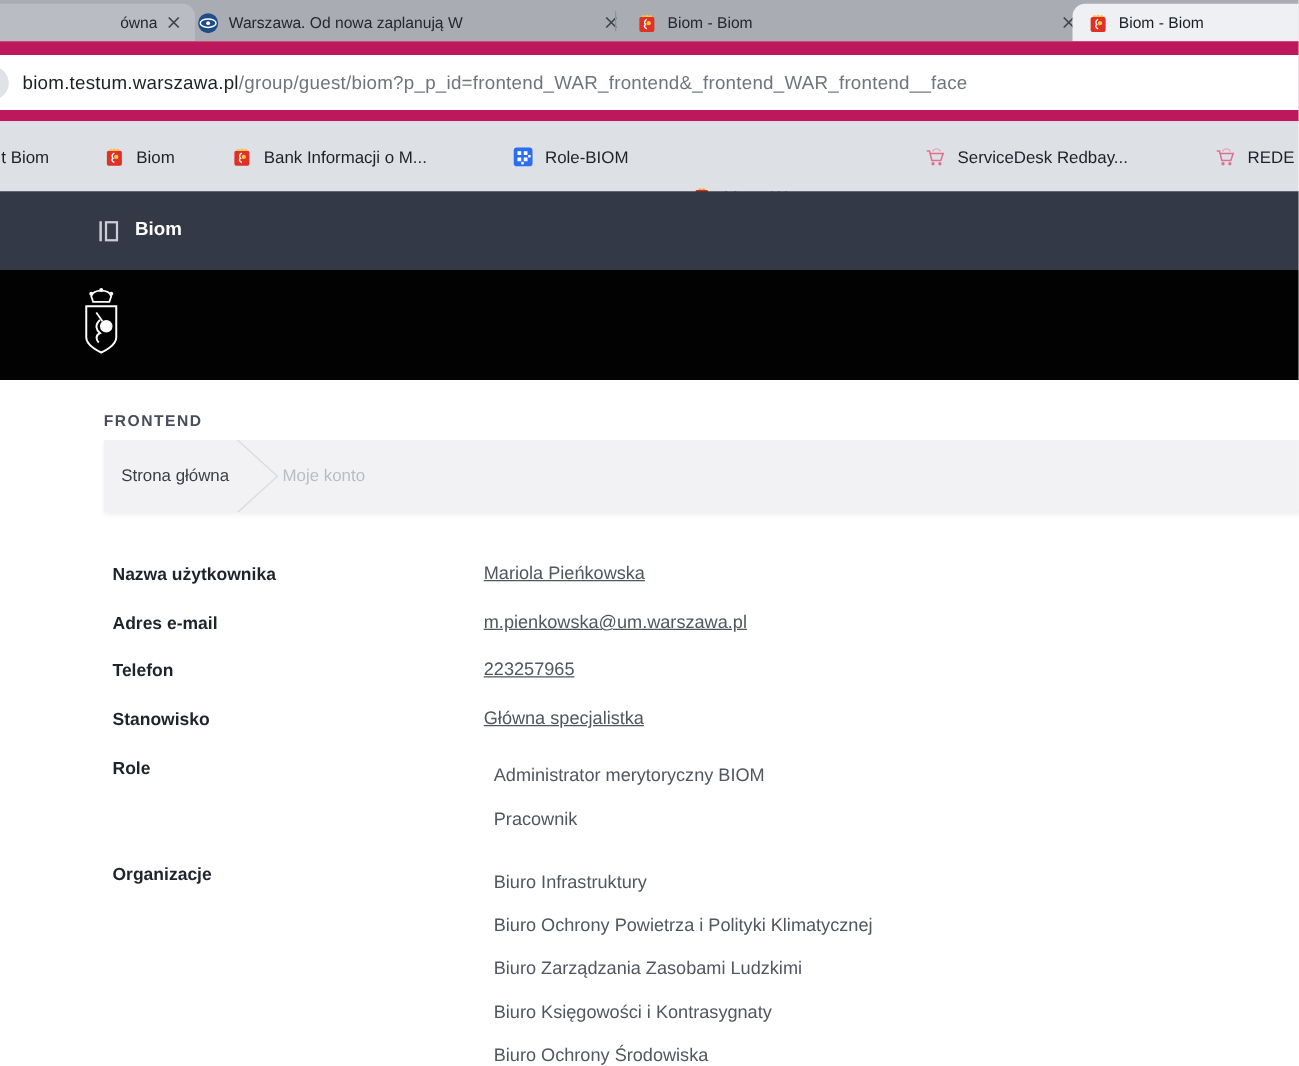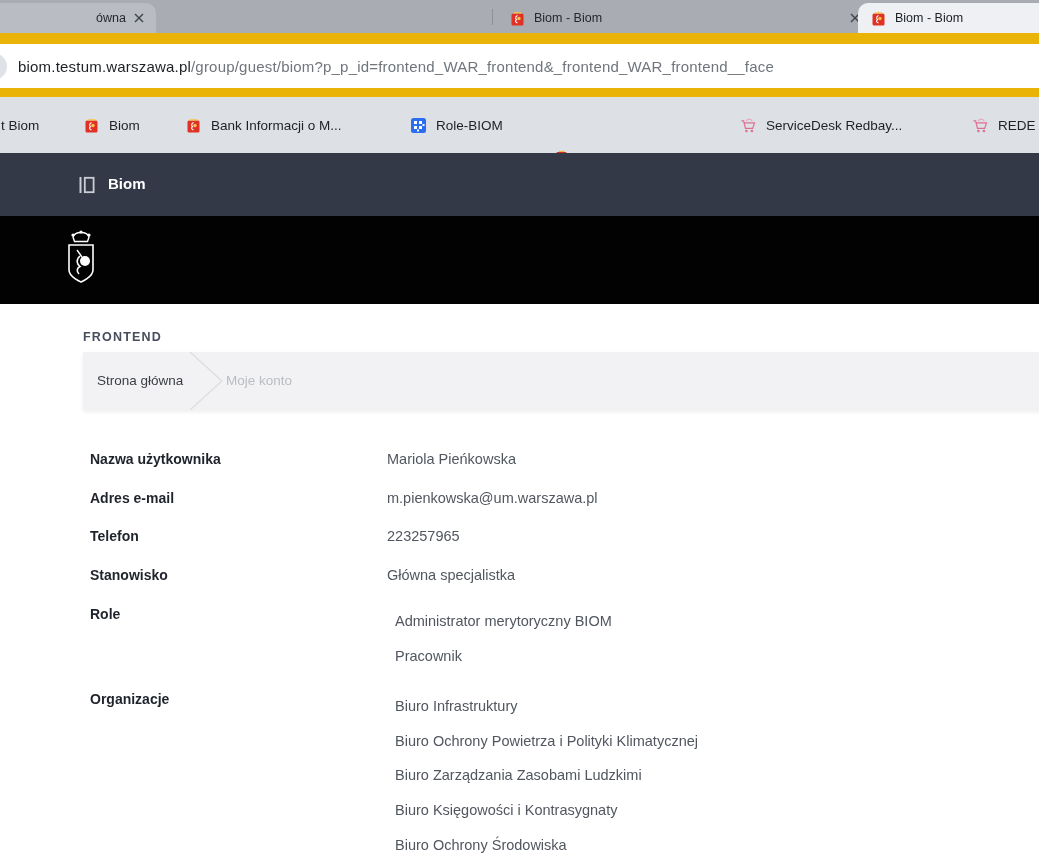--- a/index.html
+++ b/index.html
@@ -14,21 +14,21 @@
        display:flex;align-items:center;gap:8px;padding:0 12px;font-size:12.5px;color:#24282e;}
   .tab .t-label{white-space:nowrap;overflow:hidden;flex:1;}
   .tab-partial{left:-62px;width:194px;background:#b9bcc2;}
   .tab-partial .t-label{text-align:right;}
   .tab2{left:146px;width:336px;}
   .tab3{left:497px;width:351px;}
   .tab-active{left:858px;width:210px;background:#eef0f3;color:#1b1e23;}
   .tabsep{position:absolute;left:492px;top:9px;width:1px;height:16px;background:#8d9098;}
   .favicon{width:17px;height:17px;flex:0 0 auto;}
   .closex{width:10px;height:10px;flex:0 0 auto;}
-  .toolbar{position:absolute;left:0;top:33px;width:100%;height:64px;background:#eab308;}
+  .toolbar{position:absolute;left:0;top:33px;width:100%;height:64px;background:#be185d;}
   .urlpill{position:absolute;left:-30px;right:-30px;top:11px;height:44px;background:#ffffff;border-radius:22px;display:flex;align-items:center;}
   .urlcircle{position:absolute;left:10px;top:9px;width:27px;height:27px;border-radius:50%;background:#dfe2e7;}
   .urltext{margin-left:48px;font-size:15px;white-space:nowrap;letter-spacing:.2px;}
   .url-domain{color:#1d2025;}
   .url-path{color:#70757c;}
   .bookmarks{position:absolute;left:0;top:97px;width:100%;height:56px;background:#dde0e4;}
   .bm{position:absolute;top:0;height:56px;display:flex;align-items:center;gap:9px;font-size:13.5px;color:#1e2126;white-space:nowrap;}
   .bmicon{width:17px;height:17px;flex:0 0 auto;}
   
   .adminbar{position:absolute;left:0;top:153px;width:100%;height:63px;background:#343947;}
@@ -46,31 +46,43 @@
     display:flex;align-items:center;justify-content:center;font-size:13px;letter-spacing:2.5px;color:#fff;cursor:pointer;background:transparent;}
   .btn-logout{left:825px;width:138px;}
   .btn-account{left:978px;width:170px;gap:9px;justify-content:flex-start;padding-left:13px;}
   
   .section-label{position:absolute;left:83px;top:330px;font-size:12.5px;font-weight:700;letter-spacing:1.2px;color:#474d5d;}
   .crumbbar{position:absolute;left:83px;top:352px;right:-12px;height:58px;background:#f2f2f4;box-shadow:0 2px 4px rgba(0,0,0,.07);}
   .crumb-current{position:absolute;left:14px;top:21px;font-size:13.5px;color:#3a3e45;}
   .crumb-next{position:absolute;left:143px;top:21px;font-size:13.5px;color:#b9bdc3;}
   .crumb-chev{position:absolute;left:105px;top:0;}
   .f-label{position:absolute;left:90px;font-size:14px;font-weight:700;color:#1f232b;white-space:nowrap;}
-  .f-value{position:absolute;left:387px;font-size:14.5px;color:#51565f;white-space:nowrap;}
+  .f-value{position:absolute;left:387px;font-size:14.5px;color:#51565f;white-space:nowrap;text-decoration:underline;}
   .f-item{position:absolute;left:395px;font-size:14.5px;color:#51565f;white-space:nowrap;}
 </style>
 </head>
 <body>
 
 <div class="screen">
 
   <div class="tabstrip">
     <div class="tab tab-partial">
       <span class="t-label">ówna</span>
+      <svg class="closex" viewBox="0 0 10 10">
+          <line x1="1" y1="1" x2="9" y2="9" stroke="#41454c" stroke-width="1.4"></line>
+          <line x1="9" y1="1" x2="1" y2="9" stroke="#41454c" stroke-width="1.4"></line>
+        </svg>
+    </div>
+    <div class="tab tab2">
+      <svg class="favicon" viewBox="0 0 17 17">
+          <circle cx="8.5" cy="8.5" r="8" fill="#1d4e89"></circle>
+          <ellipse cx="8.5" cy="8.5" rx="6.3" ry="3.4" fill="none" stroke="#fff" stroke-width="1.2"></ellipse>
+          <circle cx="8.5" cy="8.5" r="1.5" fill="#fff"></circle>
+        </svg>
+      <span class="t-label">Warszawa. Od nowa zaplanują W</span>
       <svg class="closex" viewBox="0 0 10 10">
           <line x1="1" y1="1" x2="9" y2="9" stroke="#41454c" stroke-width="1.4"></line>
           <line x1="9" y1="1" x2="1" y2="9" stroke="#41454c" stroke-width="1.4"></line>
         </svg>
     </div>
     <div class="tabsep"></div>
     <div class="tab tab3">
       <svg class="favicon" viewBox="0 0 17 17">
           <rect x="2.5" y="3.5" width="12" height="12" rx="1.5" fill="#e03127"></rect>
           <path d="M4 3.5 l1.5-1.7 1.5 1 1.5-1.2 1.5 1.2 1.5-1 1.5 1.7z" fill="#f6c445"></path>

